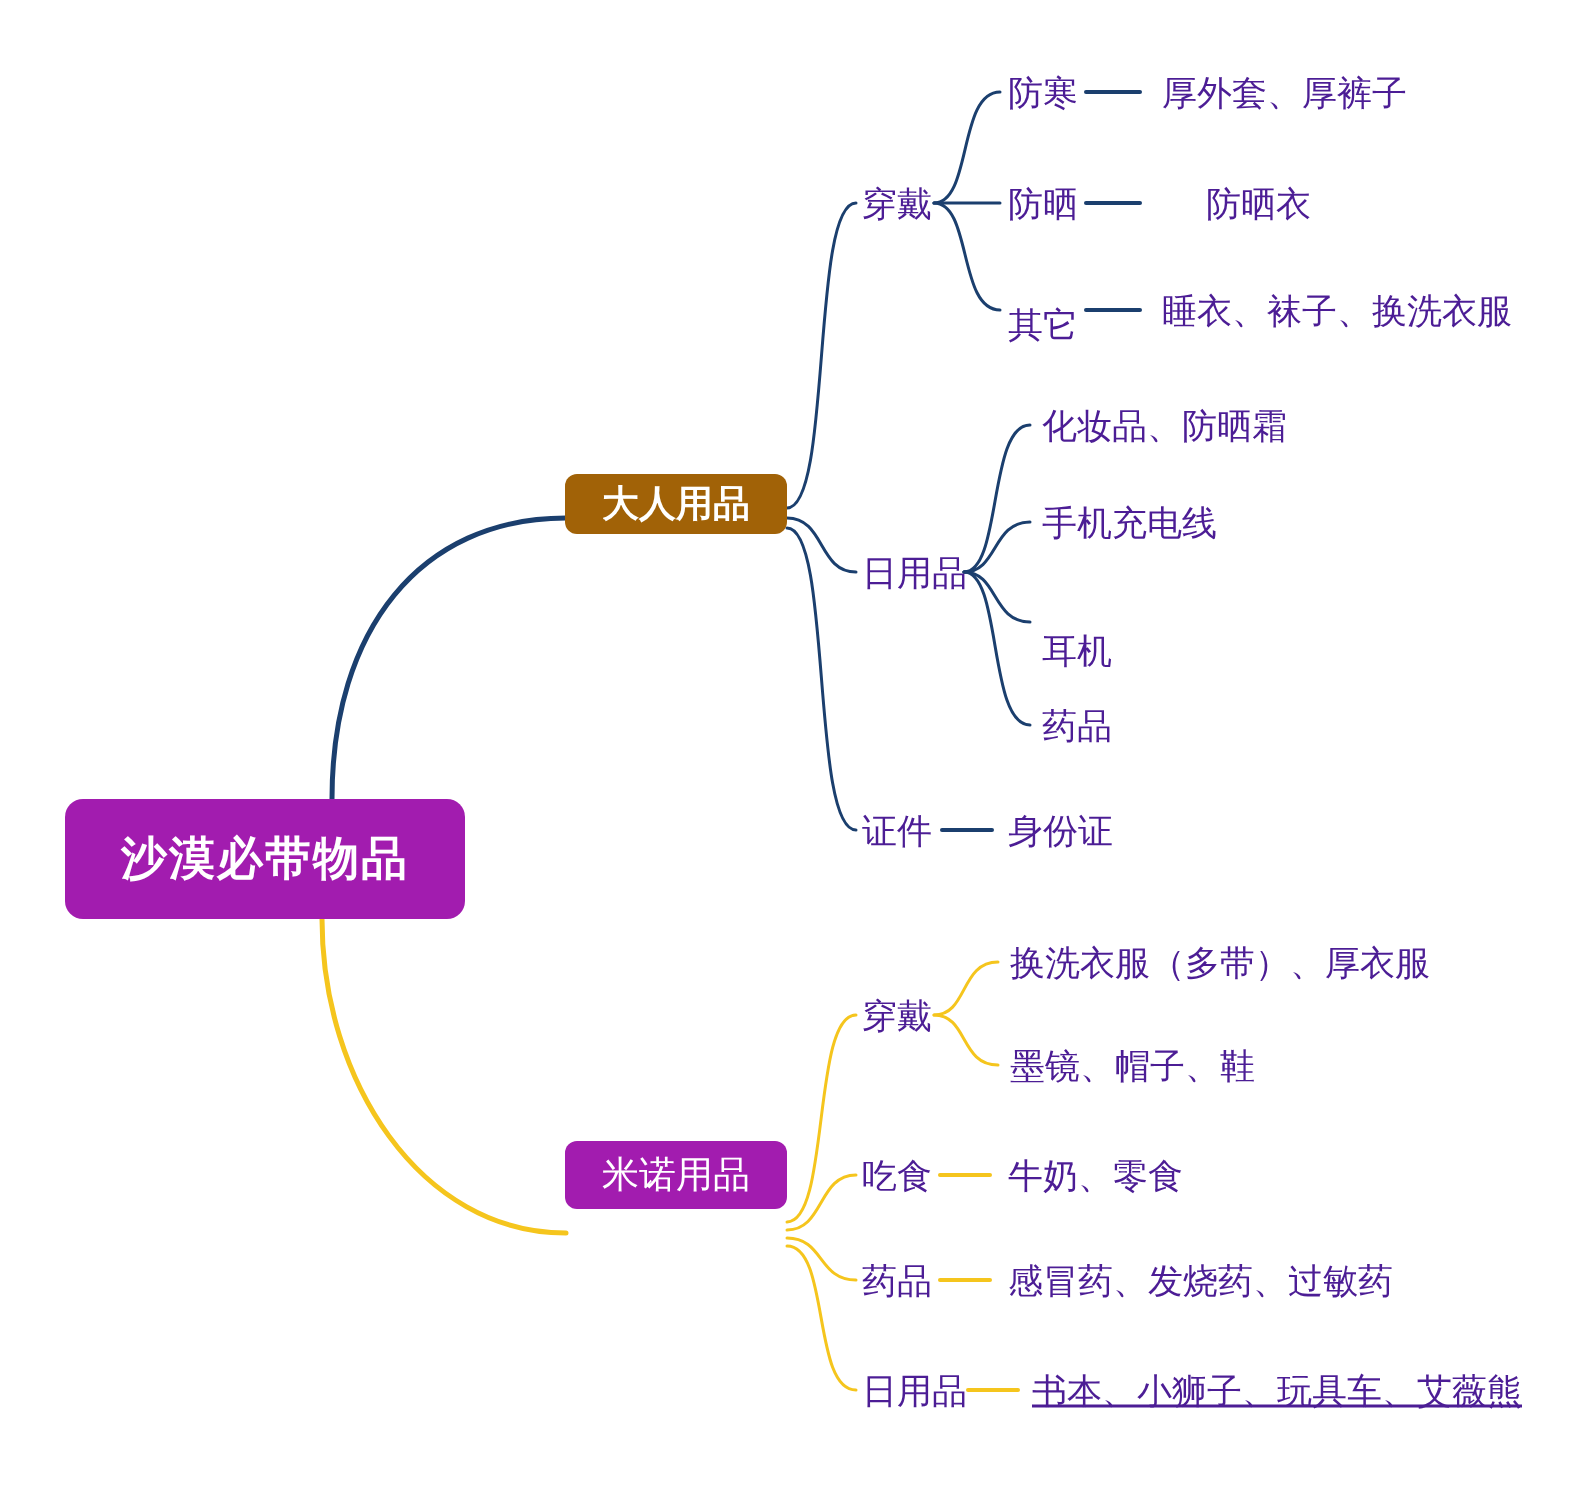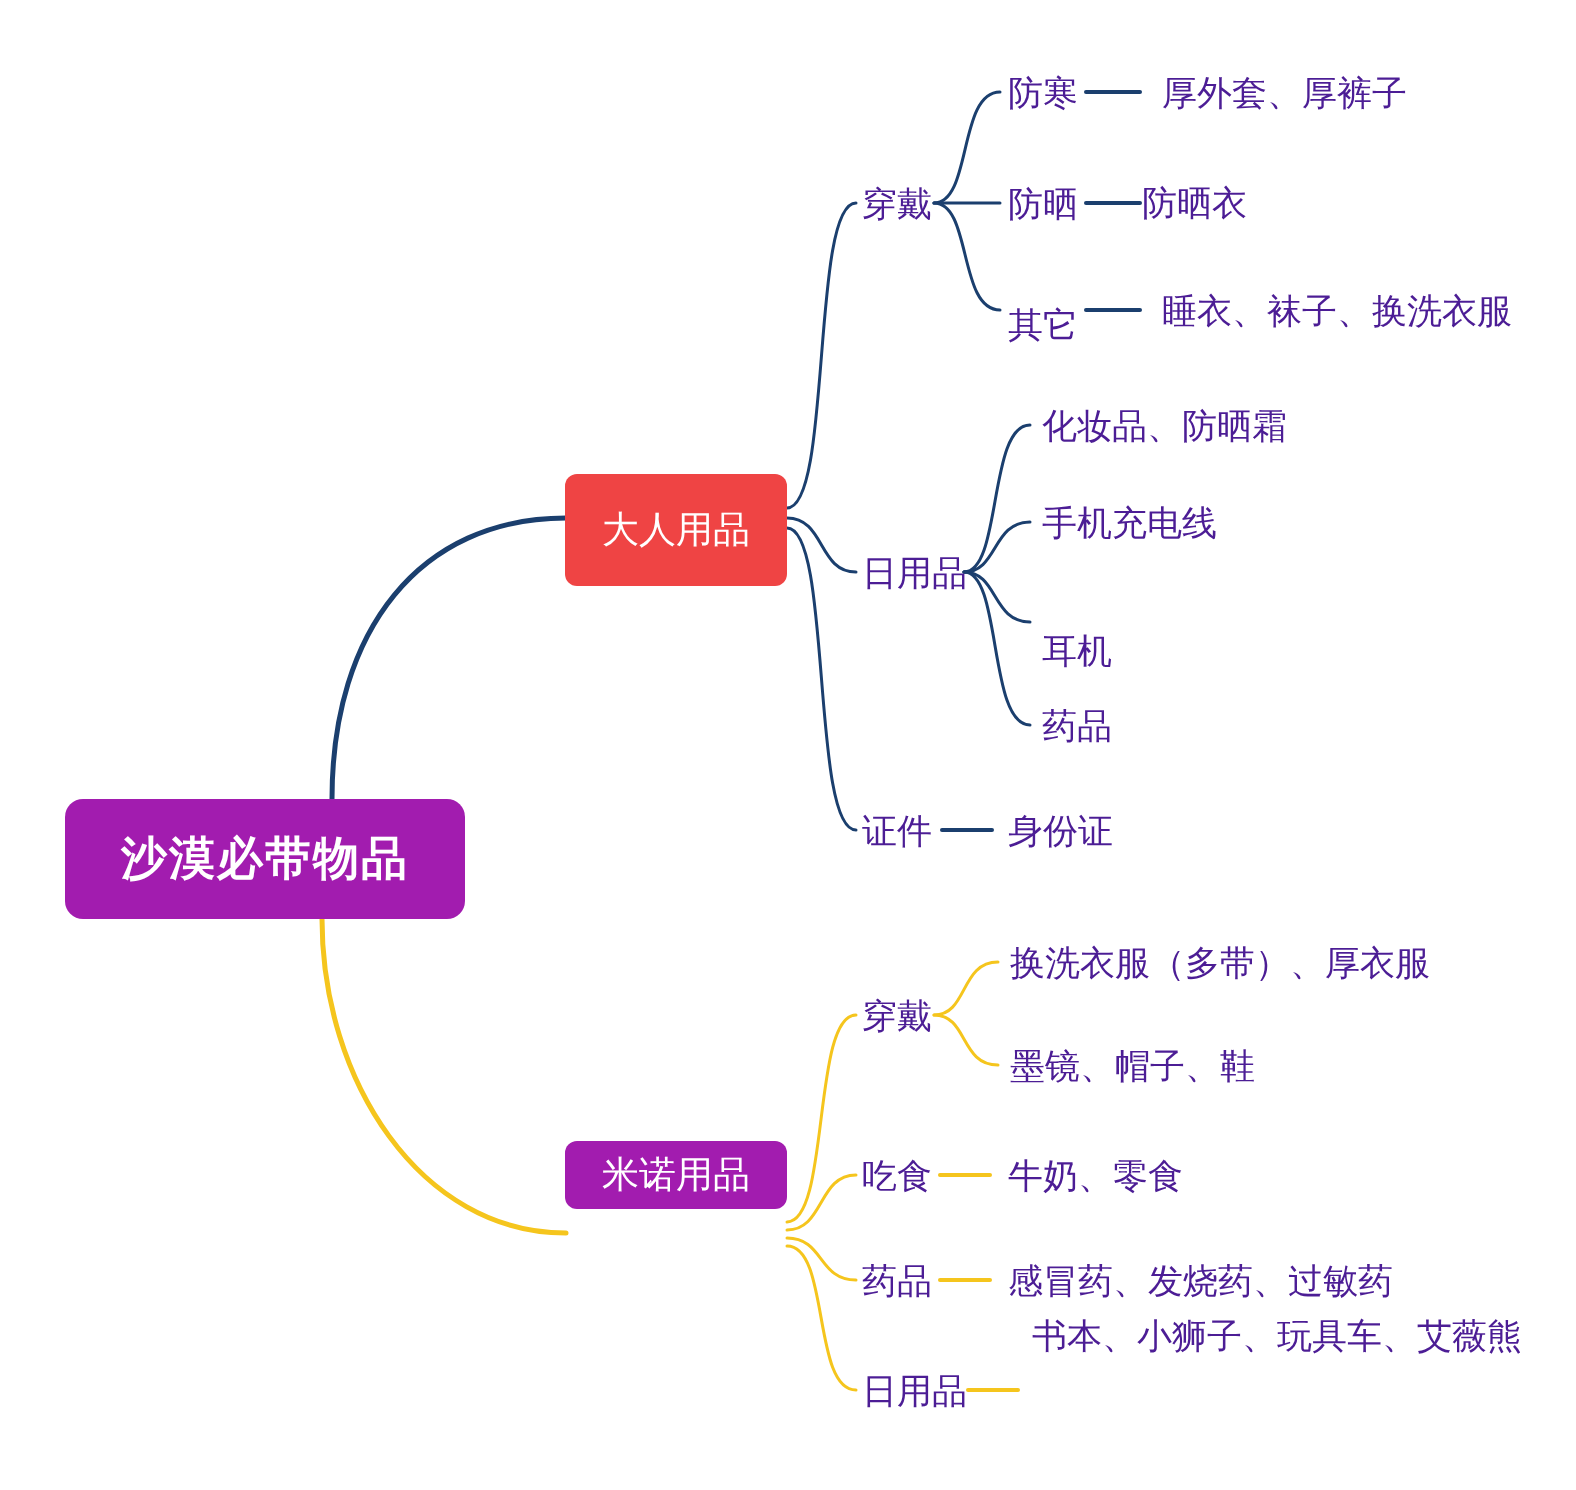--- a/index.html
+++ b/index.html
@@ -33,24 +33,25 @@
     left: 65px; top: 799px;
     width: 400px; height: 120px;
     background: #a21caf;
     border-radius: 18px;
     font-size: 46px;
     font-weight: bold;
     letter-spacing: 2px;
   }
   .node.adult {
     left: 565px; top: 474px;
-    width: 222px; height: 112px;
-    background: #ef4444;
+    width: 222px; height: 60px;
+    background: #a16207;
     border-radius: 12px;
     font-size: 37px;
+    font-weight: bold;
   }
   .node.minuo {
     left: 565px; top: 1141px;
     width: 222px; height: 68px;
     background: #a21caf;
     border-radius: 12px;
     font-size: 37px;
   }
   .label {
     position: absolute;
@@ -104,21 +105,21 @@
   </svg>
 
   <div class="node root">沙漠必带物品</div>
   <div class="node adult">大人用品</div>
   <div class="node minuo">米诺用品</div>
 
   <div class="label" style="left:862px; top:203px;">穿戴</div>
   <div class="label" style="left:1008px; top:92px;">防寒</div>
   <div class="label" style="left:1162px; top:92px;">厚外套、厚裤子</div>
   <div class="label" style="left:1008px; top:203px;">防晒</div>
-  <div class="label" style="left:1142px; top:203px;font-family:Liberation Serif, serif;">防晒衣</div>
+  <div class="label" style="left:1206px; top:203px;">防晒衣</div>
   <div class="label" style="left:1008px; top:324px;">其它</div>
   <div class="label" style="left:1162px; top:310px;">睡衣、袜子、换洗衣服</div>
 
   <div class="label" style="left:862px; top:572px;">日用品</div>
   <div class="label" style="left:1042px; top:425px;">化妆品、防晒霜</div>
   <div class="label" style="left:1042px; top:522px;">手机充电线</div>
   <div class="label" style="left:1042px; top:622px;margin-top:28px;">耳机</div>
   <div class="label" style="left:1042px; top:725px;">药品</div>
 
   <div class="label" style="left:862px; top:830px;">证件</div>
@@ -128,15 +129,15 @@
   <div class="label" style="left:1010px; top:962px;">换洗衣服（多带）、厚衣服</div>
   <div class="label" style="left:1010px; top:1065px;">墨镜、帽子、鞋</div>
 
   <div class="label" style="left:862px; top:1175px;">吃食</div>
   <div class="label" style="left:1008px; top:1175px;">牛奶、零食</div>
 
   <div class="label" style="left:862px; top:1280px;">药品</div>
   <div class="label" style="left:1008px; top:1280px;">感冒药、发烧药、过敏药</div>
 
   <div class="label" style="left:862px; top:1390px;">日用品</div>
-  <div class="label" style="left:1032px; top:1335px;">书本、小狮子、玩具车、艾薇熊</div>
+  <div class="label" style="left:1032px; top:1390px;text-decoration:underline;">书本、小狮子、玩具车、艾薇熊</div>
 
 </div>
 
 </body></html>

